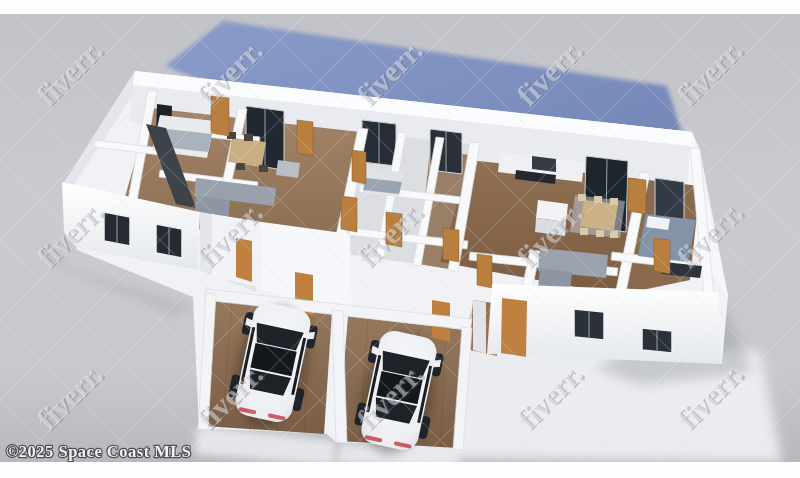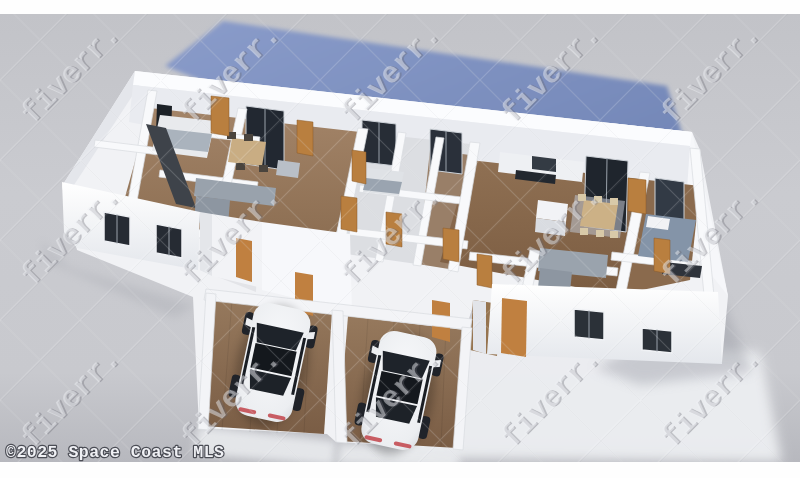--- a/index.html
+++ b/index.html
@@ -1,18 +1,18 @@
 <!DOCTYPE html>
 <html><head>
 <meta charset="utf-8">
 <style>
   html,body{margin:0;padding:0;background:#ffffff;}
   .stage{
     position:relative;width:800px;height:478px;overflow:hidden;
-    font-family:Liberation Mono, monospace;
+    font-family:Liberation Serif, serif;
     background:#fde047;
   }
   .backdrop{
     position:absolute;left:0;top:14px;width:800px;height:448px;
     background:linear-gradient(180deg,#c2c3c8 0%,#cacbd0 40%,#c8c9ce 80%,#b7b8be 100%);
   }
   .strip{position:absolute;left:0;width:800px;background:#fefefe;z-index:5;}
   .strip-top{top:0;height:14px;}
   .strip-bottom{top:462px;height:16px;}
   svg.scene{position:absolute;left:0;top:0;z-index:2;}

